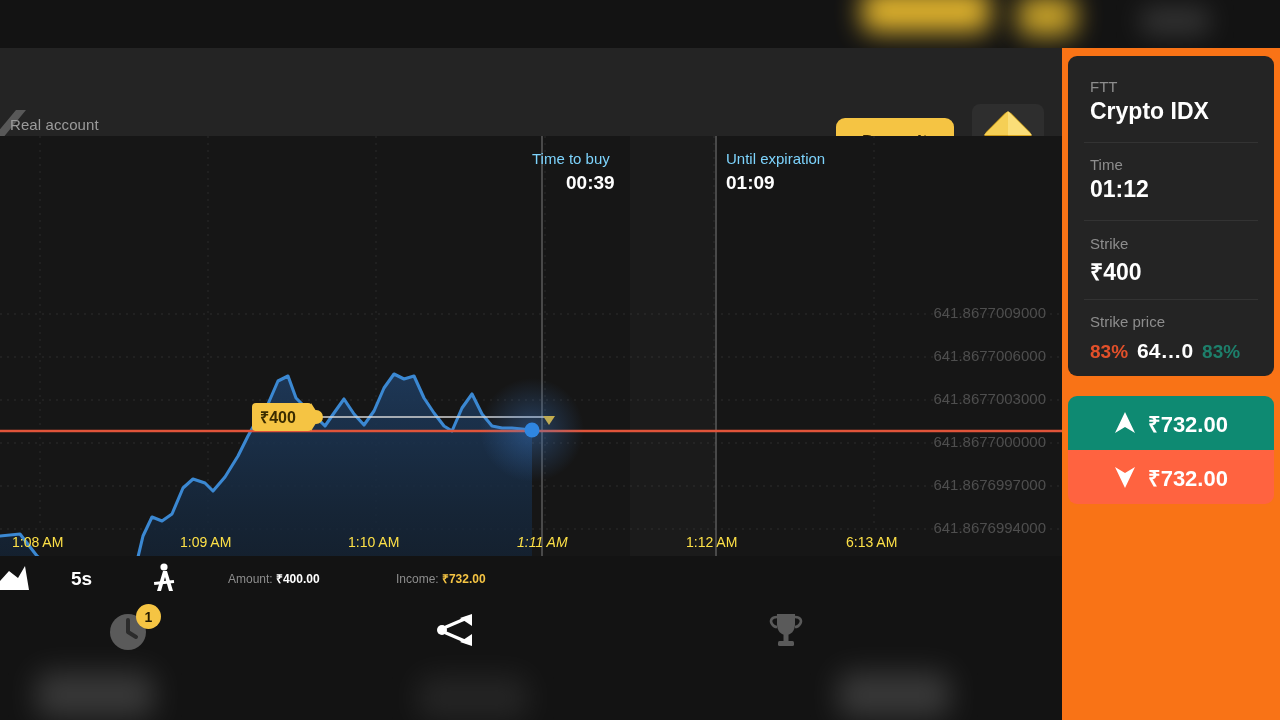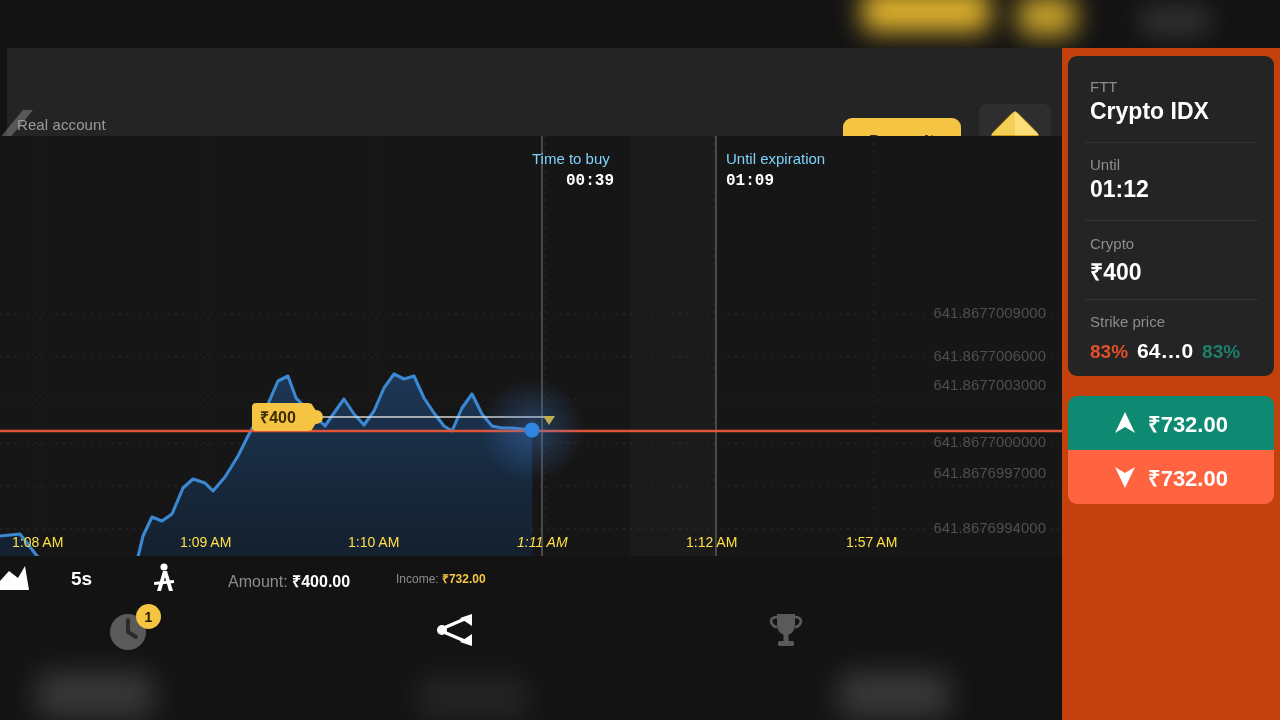--- a/index.html
+++ b/index.html
@@ -16,21 +16,21 @@
   #glow-a { left:862px; top:-10px; width:128px; height:42px; background:#f0c030; opacity:.92; border-radius:10px; filter:blur(13px); }
   #glow-b { left:1018px; top:-4px; width:58px;  height:40px; background:#e8bc2e; opacity:.85; border-radius:10px; filter:blur(13px); }
   #glow-c { left:1140px; top:6px;  width:70px;  height:30px; background:#4a4a4a; opacity:.55; border-radius:10px; filter:blur(12px); }
   #glow-d { left:36px;  top:672px; width:118px; height:46px; background:#5d5d5d; opacity:.5;  border-radius:12px; filter:blur(14px); }
   #glow-e { left:418px; top:676px; width:110px; height:44px; background:#3a3a3a; opacity:.45; border-radius:12px; filter:blur(14px); }
   #glow-f { left:838px; top:672px; width:112px; height:46px; background:#5d5d5d; opacity:.5;  border-radius:12px; filter:blur(14px); }
   #glow-g { left:1170px;top:676px; width:100px; height:44px; background:#3a3a3a; opacity:.4;  border-radius:12px; filter:blur(14px); }
 
   
   #topbar {
-    position:absolute; left:7px; top:48px; width:1062px; height:88px;
+    position:absolute; left:0; top:48px; width:1062px; height:88px;
     background:#242424;
   }
   #back-chevron {
     position:absolute; left:-14px; top:60px; width:44px; height:62px;
     opacity:.30;
   }
   #account-block { position:absolute; left:10px; top:68px; }
   #account-label { font-size:15px; color:#9b9b9b; letter-spacing:.1px; }
   #account-balance { font-size:23px; font-weight:bold; color:#fff; margin-top:2px; letter-spacing:.2px; }
 
@@ -55,21 +55,21 @@
   }
 
   
   #chart-area {
     position:absolute; left:0; top:136px; width:1062px; height:420px;
     background:#161616; overflow:hidden;
   }
   #chart-svg { position:absolute; left:0; top:0; }
 
   .chart-hdr-label { position:absolute; font-size:15px; color:#7dd3fc; }
-  .chart-hdr-value { position:absolute; font-size:16px; font-weight:bold; color:#fff;font-family:Liberation Mono, monospace; }
+  .chart-hdr-value { position:absolute; font-size:19px; font-weight:bold; color:#fff; }
   #ttb-label { left:532px; top:14px; }
   #ttb-value { left:566px; top:36px; }
   #exp-label { left:726px; top:14px; }
   #exp-value { left:726px; top:36px; }
 
   .ylabel {
     position:absolute; right:16px; font-size:15px; color:#4e4e4e;
     white-space:nowrap; text-align:right;
   }
   .xlabel { position:absolute; font-size:14px; color:#fde047; white-space:nowrap; }
@@ -95,36 +95,36 @@
     content:""; position:absolute; right:-8px; top:0;
     width:0; height:0; border-top:14px solid transparent;
     border-bottom:14px solid transparent; border-left:9px solid #f5c443;
   }
 
   
   #toolbar { position:absolute; left:0; top:556px; width:1062px; height:44px; }
   #chart-type-icon { position:absolute; left:0px; top:8px; cursor:pointer; }
   #timeframe-button { position:absolute; left:71px; top:12px; font-size:19px; font-weight:bold; color:#fff; cursor:pointer; }
   #indicators-icon { position:absolute; left:148px; top:6px; cursor:pointer; }
-  #stat-amount { position:absolute; left:228px; top:14px; font-size:16px; color:#8d8d8d; }
+  #stat-amount { position:absolute; left:228px; top:14px; font-size:12px; color:#8d8d8d; }
   #stat-amount b { color:#fff; font-weight:bold; }
   #stat-income { position:absolute; left:396px; top:14px; font-size:12px; color:#8d8d8d; }
   #stat-income b { color:#f5c443; font-weight:bold; }
 
   
   #bottomnav { position:absolute; left:0; top:600px; width:1062px; height:70px; }
   .navitem { position:absolute; top:8px; width:56px; height:54px; cursor:pointer; }
   .badge {
     position:absolute; width:25px; height:25px; border-radius:50%;
     background:#f5c443; color:#241a00; font-size:14px; font-weight:bold;
     display:flex; align-items:center; justify-content:center;
   }
 
   
-  #sidebar { position:absolute; left:1062px; top:48px; width:218px; height:672px; background:#c2410c;text-align:right; }
+  #sidebar { position:absolute; left:1062px; top:48px; width:218px; height:672px; background:#f97316;text-align:right; }
   #info-card {
     position:absolute; left:6px; top:8px; width:206px; height:320px;
     background:#242424; border-radius:9px;
   }
   .info-label { position:absolute; left:22px; font-size:15px; color:#8d8d8d; }
   .info-value { position:absolute; left:22px; font-size:23px; font-weight:bold; color:#fff; }
   .divider { position:absolute; left:16px; width:174px; height:1px; background:#333; }
 
   #strike-row { position:absolute; left:22px; top:283px; display:flex; align-items:baseline; gap:9px; }
   #strike-low  { font-size:19px; font-weight:bold; color:#e2502a; }
@@ -240,33 +240,33 @@
   </svg>
 
   <div class="chart-hdr-label" id="ttb-label">Time to buy</div>
   <div class="chart-hdr-value" id="ttb-value">00:39</div>
   <div class="chart-hdr-label" id="exp-label">Until expiration</div>
   <div class="chart-hdr-value" id="exp-value">01:09</div>
 
   <div id="y-axis">
       <div class="ylabel" style="top: 168px;">641.8677009000</div>
       <div class="ylabel" style="top: 211px;">641.8677006000</div>
-      <div class="ylabel" style="top: 240px;">641.8677003000</div>
+      <div class="ylabel" style="top: 254px;">641.8677003000</div>
       <div class="ylabel" style="top: 297px;">641.8677000000</div>
-      <div class="ylabel" style="top: 328px; text-align: right;">641.8676997000</div>
+      <div class="ylabel" style="top: 340px; text-align: right;">641.8676997000</div>
       <div class="ylabel" style="top: 383px;">641.8676994000</div>
     </div>
 
   <div id="x-axis">
       <div class="xlabel" style="left: 12px; top: 398px;">1:08 AM</div>
       <div class="xlabel" style="left: 180px; top: 398px;">1:09 AM</div>
       <div class="xlabel" style="left: 348px; top: 398px;">1:10 AM</div>
       <div class="xlabel" style="left: 517px; top: 398px; font-style: italic;">1:11 AM</div>
       <div class="xlabel" style="left: 686px; top: 398px;">1:12 AM</div>
-      <div class="xlabel" style="left: 846px; top: 398px;">1:57 AM</div>
+      <div class="xlabel" style="left: 846px; top: 398px;">6:13 AM</div>
     </div>
 
 
   <div id="amount-tag">
     <span>₹400</span>
   </div>
 </div>
 
 <div id="toolbar">
   <svg id="chart-type-icon" width="34" height="28" viewBox="0 0 34 28">
@@ -335,25 +335,25 @@
   </div>
 </div>
 
 <div id="sidebar">
 
   <div id="info-card">
     <div class="info-label" style="top:22px">FTT</div>
     <div class="info-value" style="top:42px">Crypto IDX</div>
     <div class="divider" style="top:86px"></div>
 
-    <div class="info-label" style="top:100px">Until</div>
+    <div class="info-label" style="top:100px">Time</div>
     <div class="info-value" style="top:120px">01:12</div>
     <div class="divider" style="top:164px"></div>
 
-    <div class="info-label" style="top:179px">Crypto</div>
+    <div class="info-label" style="top:179px">Strike</div>
     <div class="info-value" style="top:199px">₹400</div>
     <div class="divider" style="top:243px"></div>
 
     <div class="info-label" style="top:257px">Strike price</div>
     <div id="strike-row">
       <span id="strike-low">83%</span>
       <span id="strike-mid">64…0</span>
       <span id="strike-high">83%</span>
     </div>
   </div>

